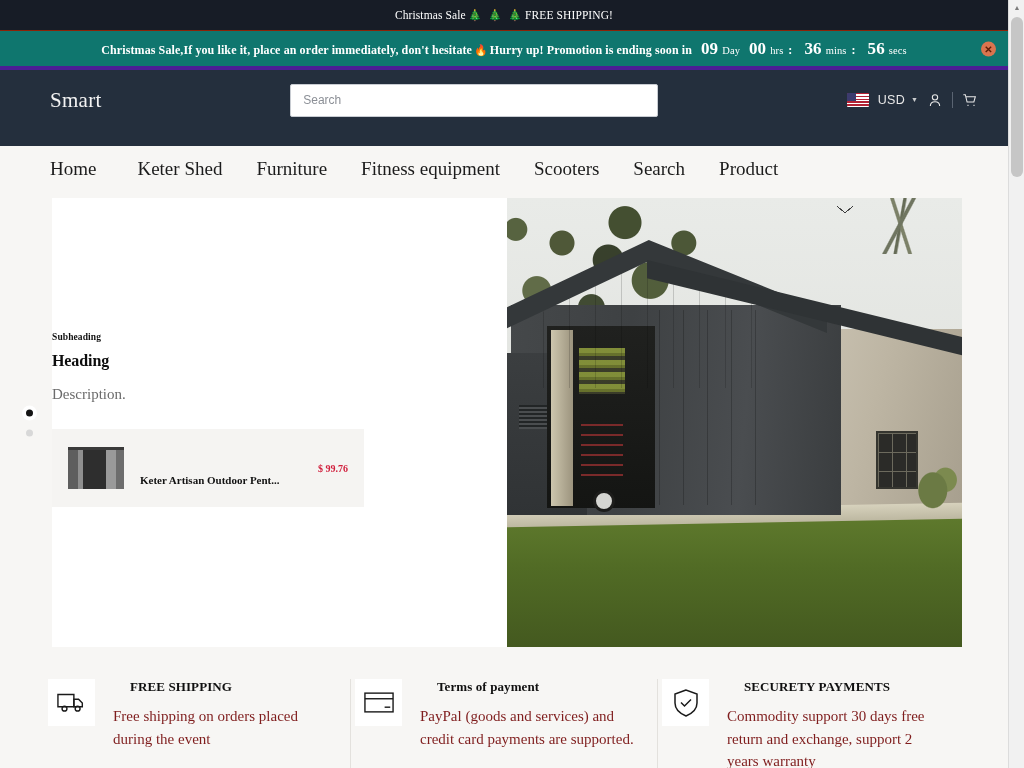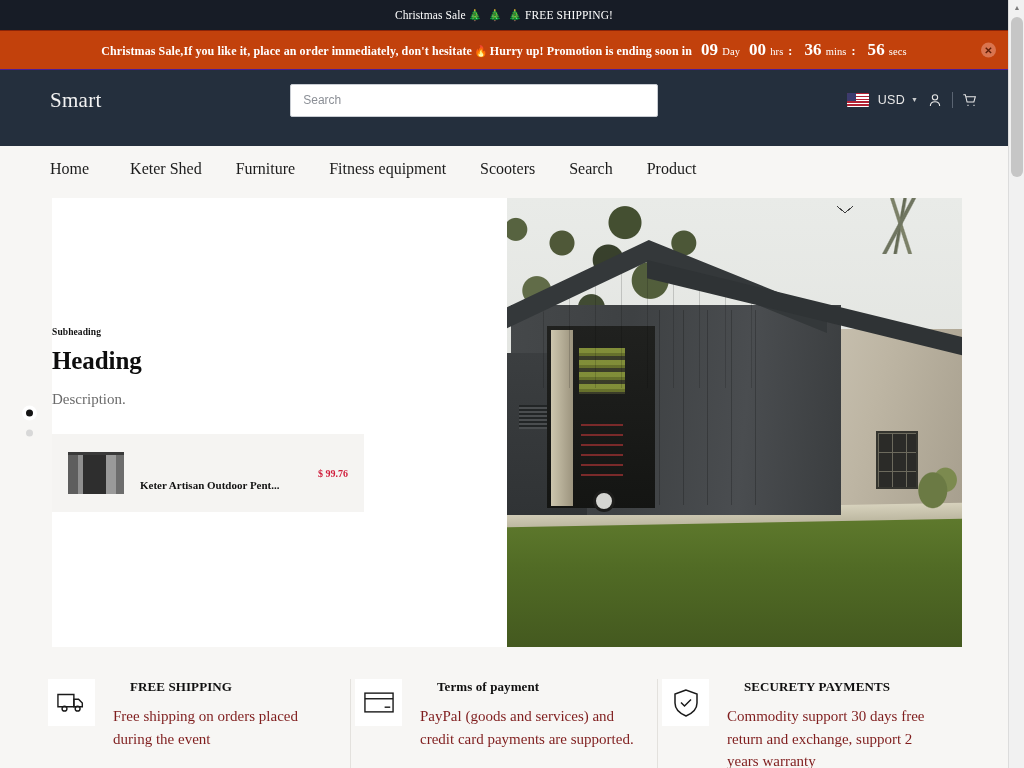--- a/index.html
+++ b/index.html
@@ -41,26 +41,26 @@
     display: flex; align-items: center; justify-content: center;
     color: #ffffff;
     font-size: 11.5px;
     letter-spacing: .1px;
   }
   .announce .tree { color: #2faa4a; margin: 0 3px; font-size: 11px; }
 
   
   .promo {
     height: 40px;
-    background: #c2410c;
+    background: #0f766e;
     display: flex; align-items: center; justify-content: center;
     color: #ffffff;
     position: relative;
     border-top: 1px solid #8c2307;
-    border-bottom: 1px solid #4c1d95;
+    border-bottom: 4px solid #4c1d95;
   }
   .promo-text {
     font-size: 12px; font-weight: bold; letter-spacing: .1px;
     display: flex; align-items: baseline; gap: 2px;
   }
   .promo-flame { font-size: 11px; }
   .cd-num { font-size: 17px; font-weight: bold; margin-left: 7px; }
   .cd-unit { font-size: 10.5px; font-weight: normal; margin-left: 2px; }
   .cd-sep { font-size: 12px; margin: 0 3px; }
   .promo-close {
@@ -128,21 +128,21 @@
 
   
   .navbar {
     height: 46px;
     background: #f7f6f4;
     display: flex; align-items: center;
     padding-left: 50px;
     gap: 0;
   }
   .nav-item {
-    font-size: 16px;
+    font-size: 19px;
     color: #1c1c1c;
     padding: 0 17px;
     cursor: pointer;
     white-space: nowrap;
     font-family: "Liberation Serif", serif;
   }
   .nav-item:first-child { padding-left: 0; padding-right: 24px; }
 
   
   .hero {
@@ -162,21 +162,21 @@
     display: flex; flex-direction: column;
     justify-content: center;
     position: relative;
     padding-bottom: 6px;
   }
   .subheading {
     font-size: 9.5px; font-weight: bold; color: #101010;
     letter-spacing: .1px; margin-bottom: 10px;
   }
   .heading {
-    font-size: 25px; font-weight: bold; color: #0d0d0d;
+    font-size: 16px; font-weight: bold; color: #0d0d0d;
     letter-spacing: -.1px; margin-bottom: 16px;
   }
   .description {
     font-size: 15px; color: #6b6b6b; margin-bottom: 26px;
   }
   .product-card {
     width: 312px; height: 78px;
     background: #f5f4f2;
     display: flex; align-items: center;
     padding: 0 16px;

